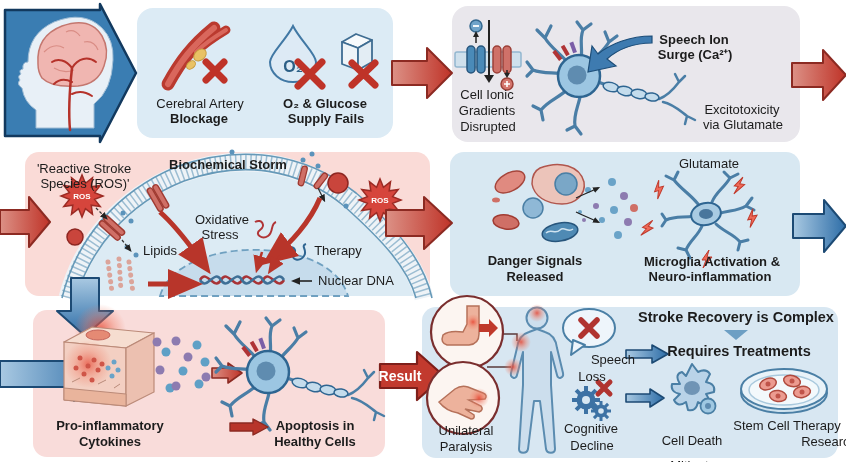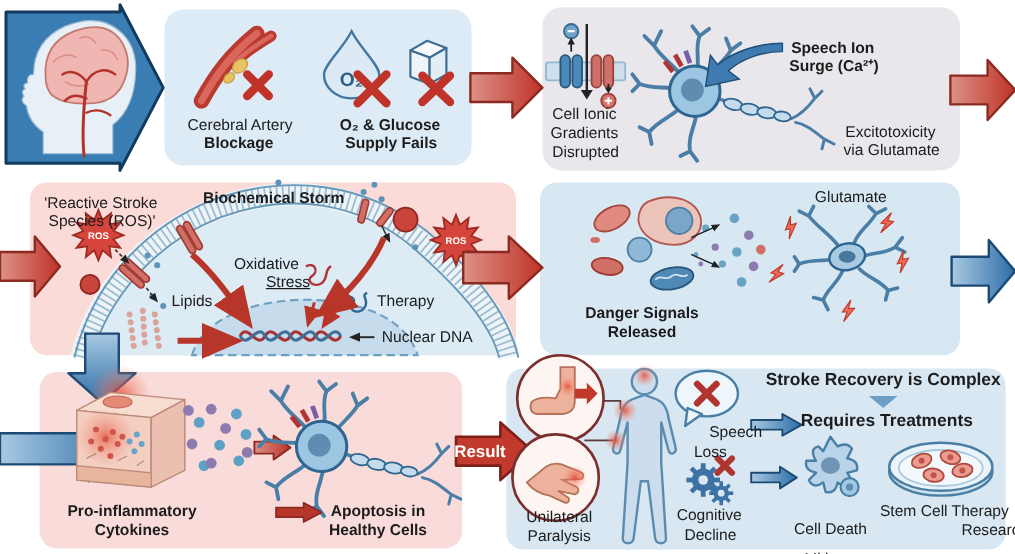--- a/index.html
+++ b/index.html
@@ -411,27 +411,29 @@
   <div class="lbl" style="left:488px;top:120px;">Disrupted</div>
   <div class="lbl b" style="left:694px;top:33px;">Speech Ion</div>
   <div class="lbl b" style="left:695px;top:48px;">Surge (Ca²⁺)</div>
   <div class="lbl" style="left:742px;top:103px;">Excitotoxicity</div>
   <div class="lbl" style="left:743px;top:118px;">via Glutamate</div>
 
   <div class="lbl" style="left:84px;top:162px;">'Reactive Stroke</div>
   <div class="lbl" style="left:85px;top:177px;">Species (ROS)'</div>
   <div class="lbl b" style="left:228px;top:158px;">Biochemical Storm</div>
   <div class="lbl" style="left:222px;top:213px;">Oxidative</div>
-  <div class="lbl" style="left:240px;top:228px;text-decoration:underline;">Stress</div>
+  <div class="lbl" style="left:220px;top:228px;">Stress</div>
   <div class="lbl" style="left:160px;top:244px;">Lipids</div>
   <div class="lbl" style="left:338px;top:244px;">Therapy</div>
   <div class="lbl" style="left:356px;top:274px;">Nuclear DNA</div>
   <div class="lbl b" style="left:535px;top:254px;">Danger Signals</div>
   <div class="lbl b" style="left:535px;top:270px;">Released</div>
   <div class="lbl" style="left:709px;top:157px;">Glutamate</div>
+  <div class="lbl b" style="left:712px;top:255px;">Microglia Activation &amp;</div>
+  <div class="lbl b" style="left:710px;top:270px;">Neuro-inflammation</div>
 
   <div class="lbl b" style="left:110px;top:419px;">Pro-inflammatory</div>
   <div class="lbl b" style="left:110px;top:435px;">Cytokines</div>
   <div class="lbl b" style="left:315px;top:419px;">Apoptosis in</div>
   <div class="lbl b" style="left:315px;top:435px;">Healthy Cells</div>
   <div class="lbl" style="left:466px;top:424px;">Unilateral</div>
   <div class="lbl" style="left:466px;top:440px;">Paralysis</div>
   <div class="lbl" style="left:613px;top:353px;text-align:right;">Speech</div>
   <div class="lbl" style="left:592px;top:370px;">Loss</div>
   <div class="lbl" style="left:591px;top:422px;">Cognitive</div>

